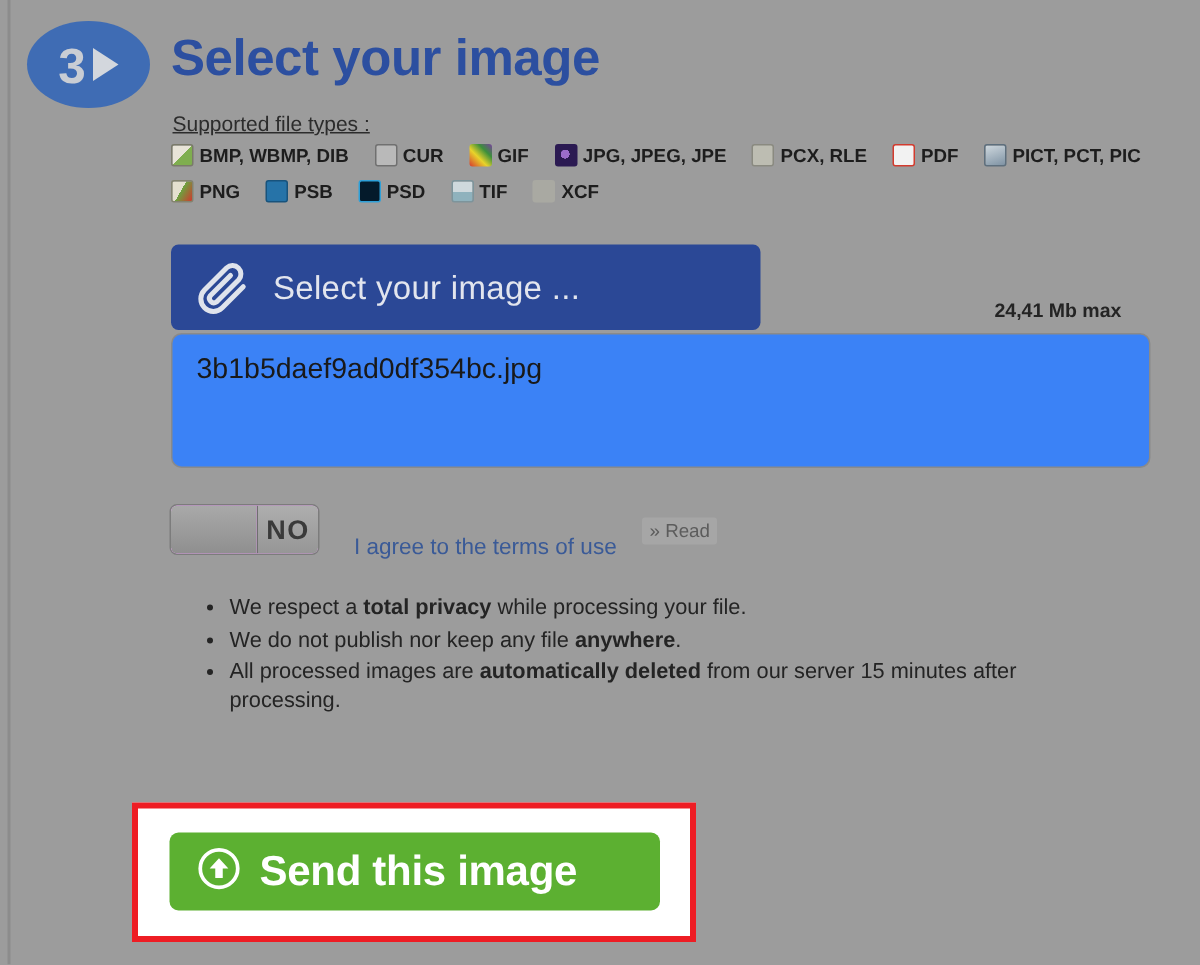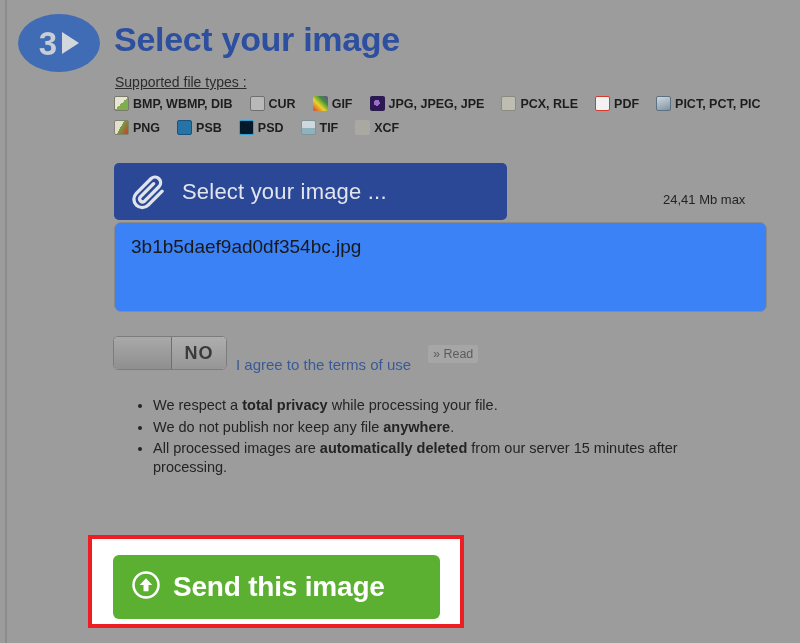--- a/index.html
+++ b/index.html
@@ -131,24 +131,24 @@
     align-items: center;
     justify-content: center;
   }
   .select-btn .label {
     color: #e2e5ee;
     font-size: 22px;
     letter-spacing: 0.2px;
   }
   .size-max {
     position: absolute;
-    left: 663px; top: 192px;
+    left: 663px; top: 199px;
     font-size: 13px;
     color: #242424;
-    font-weight: normal;
+    font-weight: bold;
   }
 
   
   .file-box {
     position: absolute;
     left: 114px; top: 222px;
     width: 653px; height: 90px;
     border: 1px solid #8a8a8a;
     border-radius: 7px;
     background: #3b82f6;
@@ -157,21 +157,21 @@
     position: absolute;
     left: 16px; top: 13px;
     font-size: 19px;
     color: #191919;
   }
 
   
   .toggle {
     position: absolute;
     left: 113px; top: 336px;
-    width: 114px; height: 34px;
+    width: 100px; height: 34px;
     border: 1px solid #7c7c7c;
     border-radius: 5px;
     background: #f0abfc;
     display: flex;
     overflow: hidden;
     cursor: pointer;
   }
   .toggle .knob {
     width: 58px;
     background: linear-gradient(180deg,#a9a9a9,#8f8f8f);
@@ -224,21 +224,21 @@
   .red-box {
     position: absolute;
     left: 88px; top: 535px;
     width: 376px; height: 93px;
     border: 4px solid #ee1d24;
     background: #ffffff;
   }
   .send-btn {
     position: absolute;
     left: 113px; top: 555px;
-    width: 327px; height: 64px;
+    width: 327px; height: 52px;
     background: #5cb031;
     border-radius: 6px;
     display: flex;
     align-items: center;
     gap: 12px;
     padding-left: 18px;
     cursor: pointer;
   }
   .send-btn .label {
     color: #ffffff;

